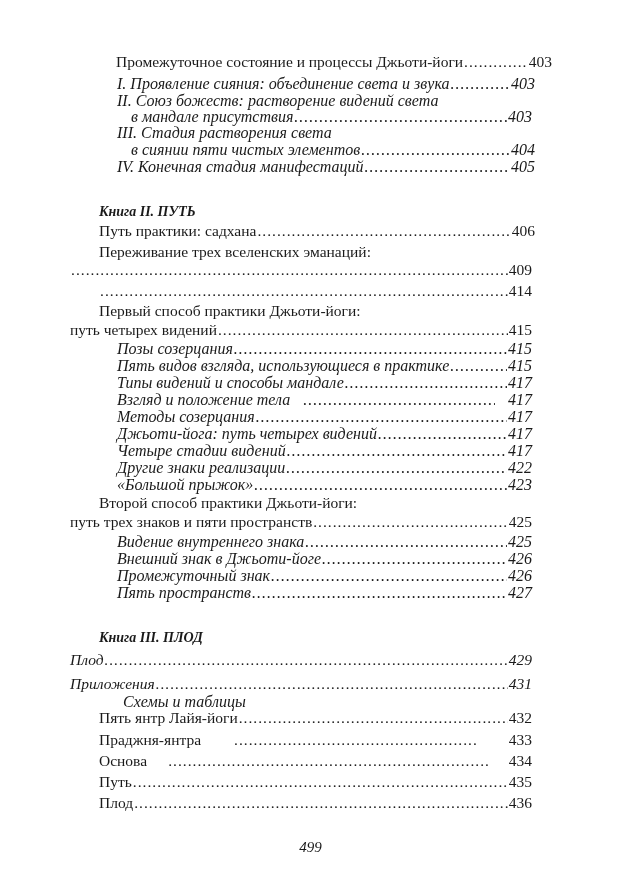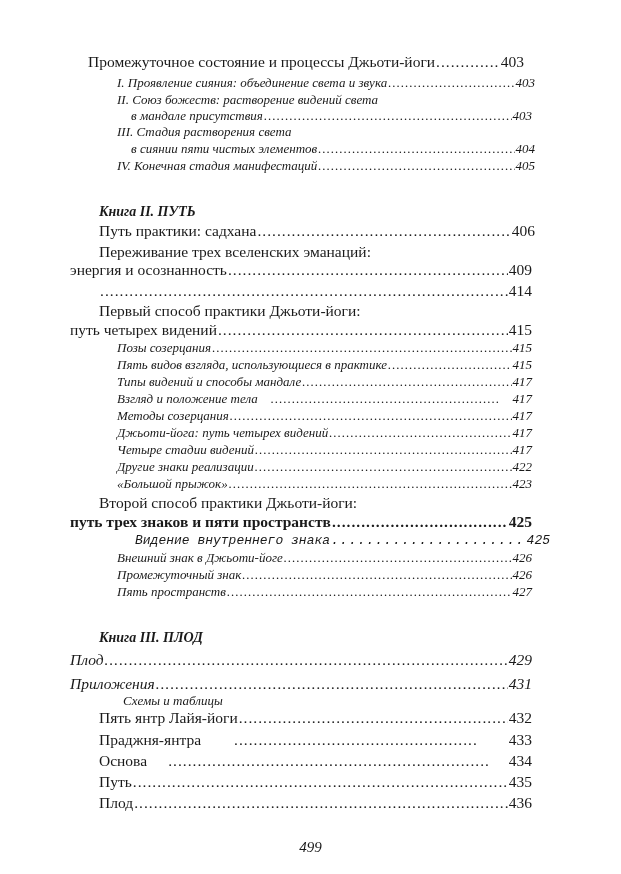--- a/index.html
+++ b/index.html
@@ -4,30 +4,30 @@
 <style>
   html, body { margin: 0; padding: 0; background: #ffffff; }
   body { width: 621px; height: 874px; position: relative; overflow: hidden;
          font-family: "Liberation Serif", "DejaVu Serif", serif; color: #1a1a1a; }
   .row { position: absolute; display: flex; align-items: baseline; white-space: nowrap; }
   .row .t { flex: 0 0 auto; }
   .row .dots { flex: 1 1 auto; overflow: hidden; margin: 0 1px; letter-spacing: 1px; }
   .row .dots::before { content: "............................................................................................................................................................................................................................"; }
   .row .p { flex: 0 0 auto; }
   .main { font-size: 15.5px; }
-  .sub { font-size: 13px; font-style: italic; }
+  .sub { font-size: 16px; font-style: italic; }
   .book { position: absolute; font-size: 14px; font-style: italic; font-weight: bold; }
   .line { position: absolute; white-space: nowrap; }
   .pagenum { position: absolute; left: 0; width: 621px; text-align: center; top: 839px;
              font-size: 15px; font-style: italic; }
 </style>
 </head>
 <body>
 
-<div class="row main" style="left:88px;width:436px;top:53px;">
+<div class="row main" style="left:116px;width:436px;top:53px;">
   <span class="t">Промежуточное состояние и процессы Джьоти-йоги</span>
     <span class="dots"></span>
     <span class="p">403</span>
 </div>
 <div class="row sub" style="left:117px;width:418px;top:75px;">
   <span class="t">I. Проявление сияния: объединение света и звука</span>
     <span class="dots"></span>
     <span class="p">403</span>
 </div>
 <div class="line sub" style="left:117px;top:92px;">II. Союз божеств: растворение видений света</div>
@@ -49,21 +49,20 @@
 </div>
 
 <div class="book" style="left:99px;top:204px;">Книга II. ПУТЬ</div>
 <div class="row main" style="left:99px;width:436px;top:222px;">
   <span class="t">Путь практики: садхана</span>
     <span class="dots"></span>
     <span class="p">406</span>
 </div>
 <div class="line main" style="left:99px;top:243px;">Переживание трех вселенских эманаций:</div>
 <div class="row main" style="left:70px;width:462px;top:261px;">
-  <span class="t">энергия и осознанность</span>
     <span class="dots"></span>
     <span class="p">409</span>
 </div>
 <div class="row main" style="left:99px;width:433px;top:282px;">
     <span class="dots"></span>
     <span class="p">414</span>
 </div>
 <div class="line main" style="left:99px;top:302px;">Первый способ практики Джьоти-йоги:</div>
 <div class="row main" style="left:70px;width:462px;top:321px;">
   <span class="t">путь четырех видений</span>
@@ -111,26 +110,26 @@
     <span class="dots"></span>
     <span class="p">422</span>
 </div>
 <div class="row sub" style="left:117px;width:415px;top:476px;">
   <span class="t">«Большой прыжок»</span>
     <span class="dots"></span>
     <span class="p">423</span>
 </div>
 
 <div class="line main" style="left:99px;top:494px;">Второй способ практики Джьоти-йоги:</div>
-<div class="row main" style="left:70px;width:462px;top:513px;font-weight:bold;">
+<div class="row main" style="left:70px;width:462px;top:513px;">
   <span class="t">путь трех знаков и пяти пространств</span>
     <span class="dots"></span>
     <span class="p">425</span>
 </div>
-<div class="row sub" style="left:135px;width:415px;top:533px;font-family:Liberation Mono, monospace;">
+<div class="row sub" style="left:117px;width:415px;top:533px;">
   <span class="t">Видение внутреннего знака</span>
     <span class="dots"></span>
     <span class="p">425</span>
 </div>
 <div class="row sub" style="left:117px;width:415px;top:550px;">
   <span class="t">Внешний знак в Джьоти-йоге</span>
     <span class="dots"></span>
     <span class="p">426</span>
 </div>
 <div class="row sub" style="left:117px;width:415px;top:567px;">

